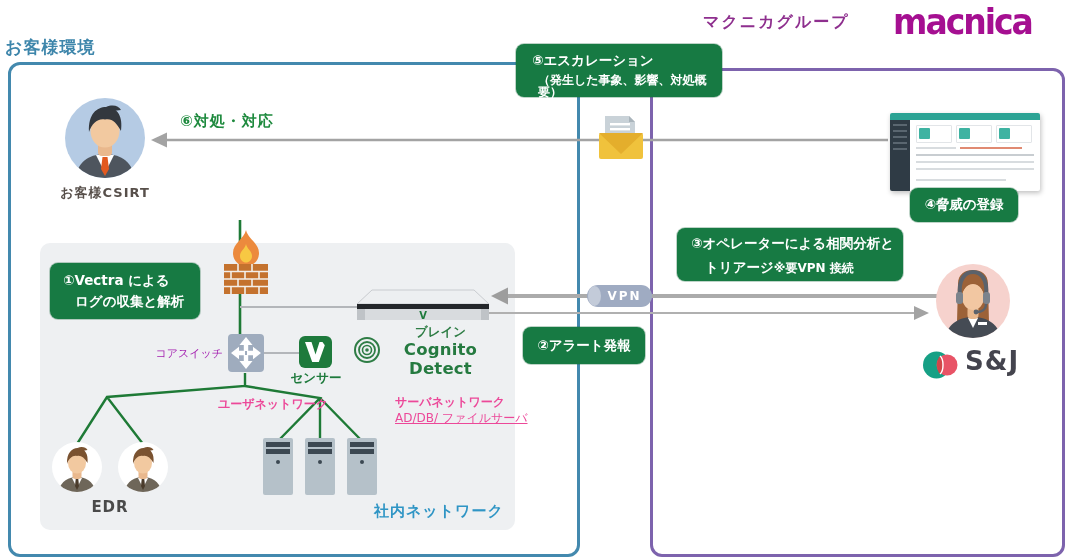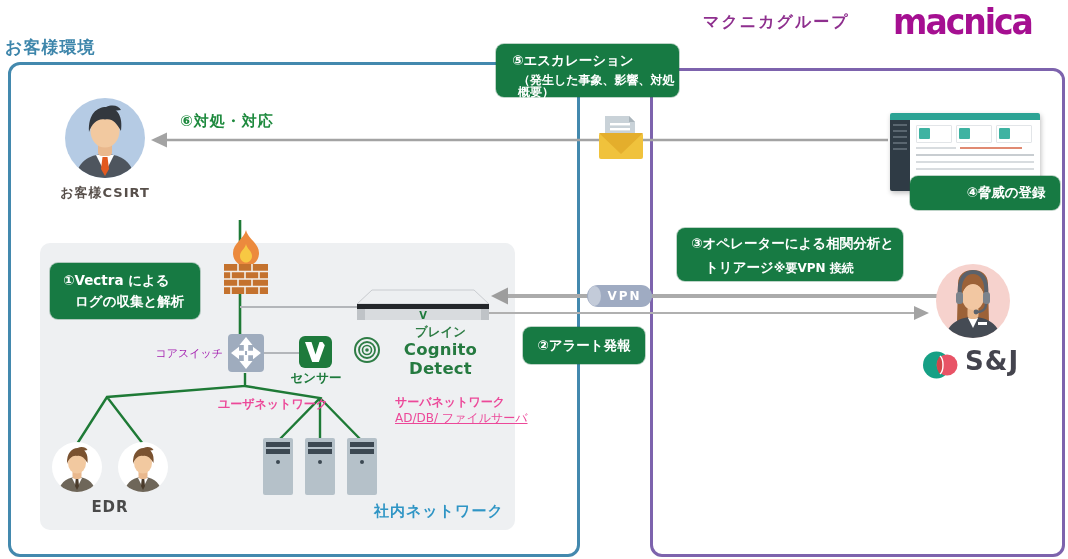--- a/index.html
+++ b/index.html
@@ -93,21 +93,21 @@
 
     <line x1="264" y1="353" x2="300" y2="353" stroke="#B3B6BA" stroke-width="2"></line>
 
     <path d="M245,373 L245,386 L107,397 L77,444 M107,397 L143,444 M245,386 L320,398 L278,441 M320,398 L320,441 M320,398 L362,441" stroke="#1E7A36" stroke-width="2.4" fill="none"></path>
   </svg>
 
   <div class="abs env-title" style="left:5px;top:36px;">お客様環境</div>
   <div class="abs group-title" style="left:703px;top:12px;">マクニカグループ</div>
   <div class="abs macnica-logo" style="left:893px;top:1px;">macnica</div>
 
-  <div class="abs step-box" style="left:496px;top:44px;width:183px;height:53px;">
+  <div class="abs step-box" style="left:516px;top:44px;width:206px;height:53px;">
     <div class="l1 abs" style="left:16px;top:10px;">⑤エスカレーション</div>
     <div class="l2 abs" style="left:22px;top:30px;">（発生した事象、影響、対処概要）</div>
   </div>
 
   <svg class="abs" style="left:598px;top:114px;" width="46" height="46" viewBox="0 0 46 46">
     <path d="M7,2 h24 l6,6 v18 h-30 z" fill="#C9D2D8"></path>
     <path d="M31,2 l6,6 h-6 z" fill="#A9B4BB"></path>
     <rect x="12" y="9" width="20" height="2.4" fill="#fff"></rect>
     <rect x="12" y="14" width="20" height="2.4" fill="#fff"></rect>
     <rect x="12" y="19" width="14" height="2.4" fill="#fff"></rect>
@@ -292,21 +292,21 @@
         <i></i>
       </div>
     <div class="pline" style="left:26px;top:34px;width:40px;"></div>
     <div class="pred" style="left:70px;top:34px;width:62px;"></div>
     <div class="pline" style="left:26px;top:41px;width:118px;background:#C8CDD1;"></div>
     <div class="pline" style="left:26px;top:48px;width:118px;"></div>
     <div class="pline" style="left:26px;top:55px;width:118px;"></div>
     <div class="pline" style="left:26px;top:66px;width:90px;"></div>
   </div>
 
-  <div class="abs step-box" style="left:910px;top:176px;width:108px;height:34px;display:flex;align-items:center;justify-content:center;padding-left:42px;">
+  <div class="abs step-box" style="left:910px;top:188px;width:108px;height:34px;display:flex;align-items:center;justify-content:center;">
     <span class="l1">④脅威の登録</span>
   </div>
 
   <svg class="abs" style="left:936px;top:264px;" width="74" height="74" viewBox="0 0 74 74">
     <defs>
         <clipPath id="op">
           <circle cx="37" cy="37" r="37"></circle>
         </clipPath>
       </defs>
     <circle cx="37" cy="37" r="37" fill="#F6D2CD"></circle>

